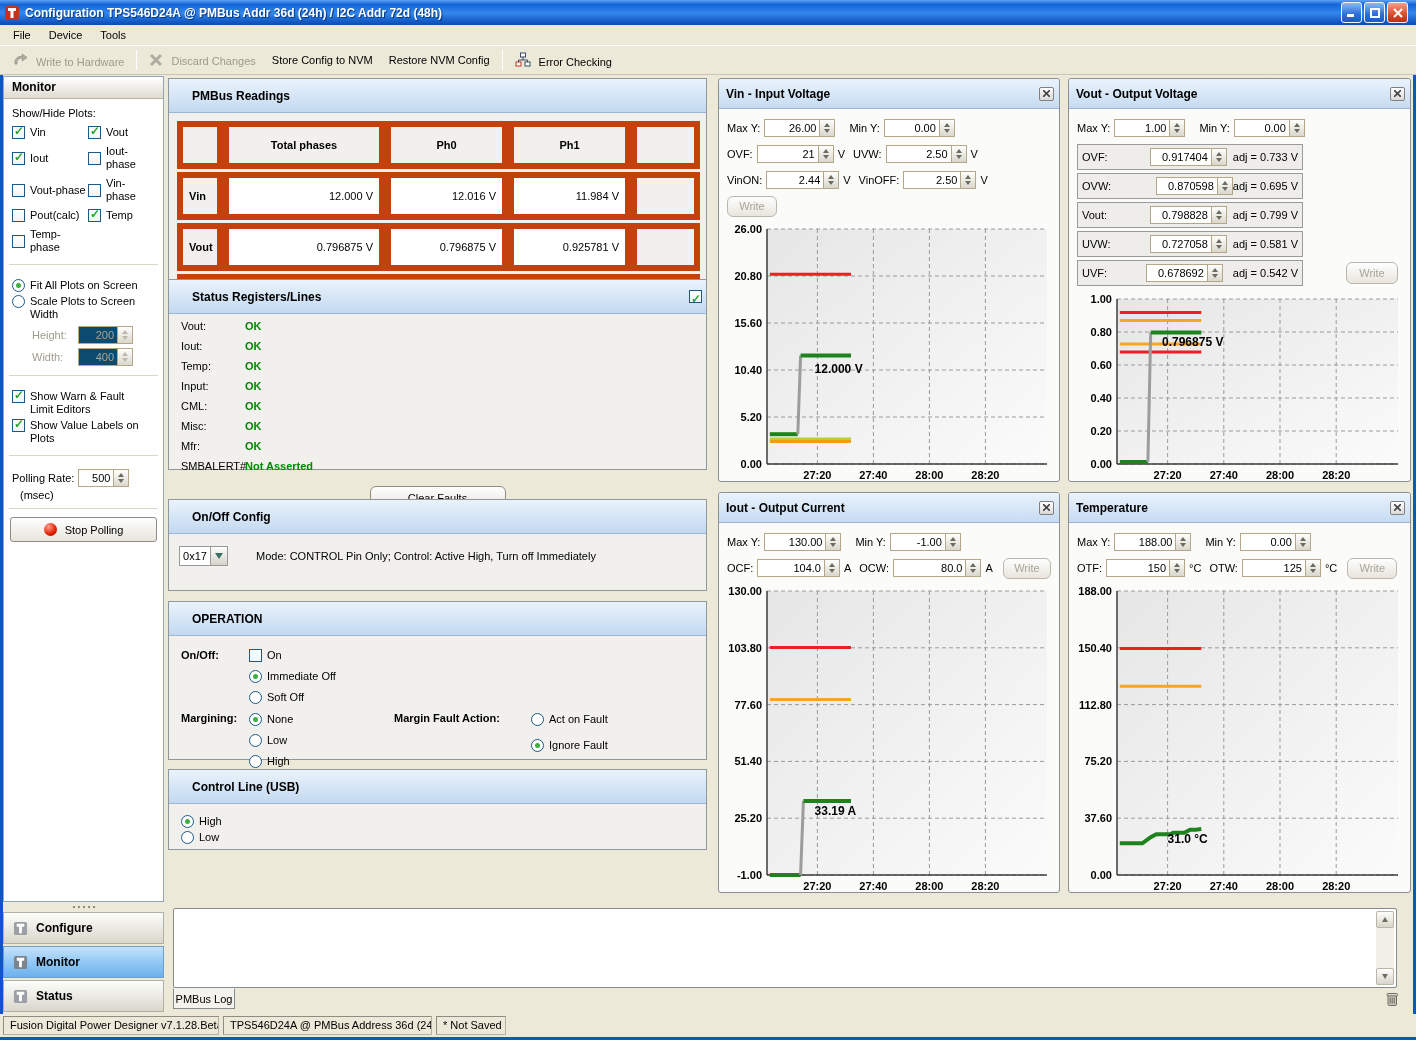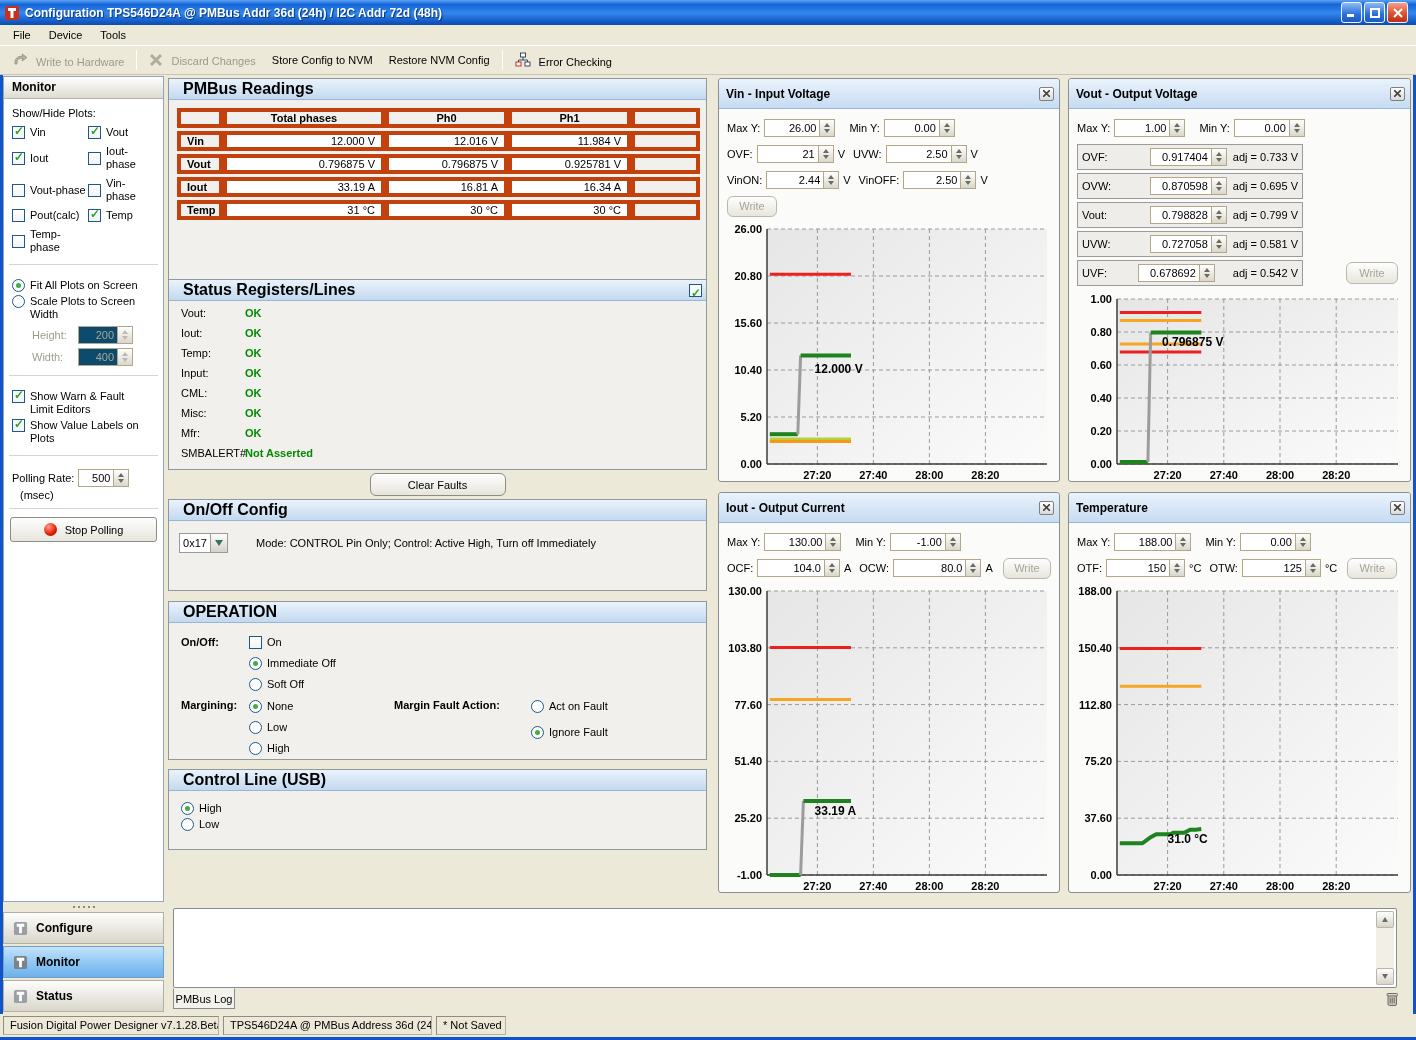--- a/index.html
+++ b/index.html
@@ -56,24 +56,24 @@
 .stop-btn{margin:8px 6px;height:25px;gap:8px}
 .rec{width:13px;height:13px;border-radius:50%;background:radial-gradient(circle at 35% 30%,#ff9c8c,#e21c00 60%,#7e0d00);flex:none}
 .dots{position:absolute;left:3px;top:903px;width:161px;height:7px;display:flex;justify-content:center;align-items:center;gap:3px}
 .dots i{width:2px;height:2px;background:#8d8a7e;display:block}
 .nav-btn{position:absolute;left:3px;width:161px;height:32px;display:flex;align-items:center;gap:8px;
  padding-left:9px;font-weight:bold;font-size:12px;border:1px solid #b3b0a3;
  background:linear-gradient(#fdfdfb,#d9d6cb)}
 .nav-btn.active{background:linear-gradient(#c4e2fb 0%,#8ec6f4 55%,#6cb0ec 100%);border-color:#6f9ec7}
 
 .panel{position:absolute;border:1px solid #90989b;background:#f1f0ed}
-.phead{height:21px;background:linear-gradient(#eaf3fc,#c3d9f0);border-bottom:1px solid #9ab6d4;
- font-weight:bold;font-size:16px;line-height:20px;padding-left:14px;display:flex;align-items:center}
+.phead{height:34px;background:linear-gradient(#eaf3fc,#c3d9f0);border-bottom:1px solid #9ab6d4;
+ font-weight:bold;font-size:12px;line-height:20px;padding-left:23px;display:flex;align-items:center}
 .rtable{border-collapse:separate;border-spacing:0 3px;margin:5px 8px;table-layout:fixed;width:523px}
-.rtable th,.rtable td{border:4px solid #c2410c;height:16px;padding:0 6px;background:#f1f0ed;overflow:hidden;white-space:nowrap}
+.rtable th,.rtable td{border:6px solid #c2410c;height:16px;padding:12px 6px;background:#f1f0ed;overflow:hidden;white-space:nowrap}
 .rtable th{font-weight:bold;text-align:center}
 .rtable .lab{font-weight:bold;text-align:left}
 .rtable .val{background:#fff;text-align:right}
 .st-row{display:flex;margin:5px 0 0 12px;line-height:15px}
 .st-lab{width:64px}
 .st-val{color:#008a00;font-weight:bold}
 .clear-btn{width:136px;height:23px;margin:12px auto 0;border-radius:6px}
 .hd-cb{margin-left:auto;margin-right:4px}
 .ddl{display:flex;height:20px}
 .sel-val{width:32px;background:#fff;border:1px solid #9a9a9a;text-align:center;line-height:18px}
@@ -612,21 +612,21 @@
         </span>
       <span style="margin-left:6px">adj = 0.733 V</span>
     </div>
     <div class="vrow">
       <span class="flab">OVW:</span>
       <span class="nf" style="width:62px;margin-left:auto">0.870598</span>
       <span class="spin">
           <b class="u"></b>
           <b class="d"></b>
         </span>
-      <span style="margin-left:6px">adj = 0.695 V</span>
+      <span style="">adj = 0.695 V</span>
     </div>
     <div class="vrow">
       <span class="flab">Vout:</span>
       <span class="nf" style="width:62px;margin-left:auto">0.798828</span>
       <span class="spin">
           <b class="u"></b>
           <b class="d"></b>
         </span>
       <span style="margin-left:6px">adj = 0.799 V</span>
     </div>
@@ -639,21 +639,21 @@
         </span>
       <span style="margin-left:6px">adj = 0.581 V</span>
     </div>
     <div class="vrow">
       <span class="flab">UVF:</span>
       <span class="nf" style="width:62px;margin-left:auto">0.678692</span>
       <span class="spin">
           <b class="u"></b>
           <b class="d"></b>
         </span>
-      <span style="margin-left:18px">adj = 0.542 V</span>
+      <span style="margin-left:10px">adj = 0.542 V</span>
     </div>
     <span class="btn vout-write disabled">Write</span>
   </div>
   <div class="chart"><svg width="337" height="195">
         <defs>
           <linearGradient id="pg1" x1="0" y1="0" x2="1" y2="1">
             <stop offset="0" stop-color="#e6e6e6"></stop>
             <stop offset="1" stop-color="#fbfbfb"></stop>
           </linearGradient>
         </defs>

